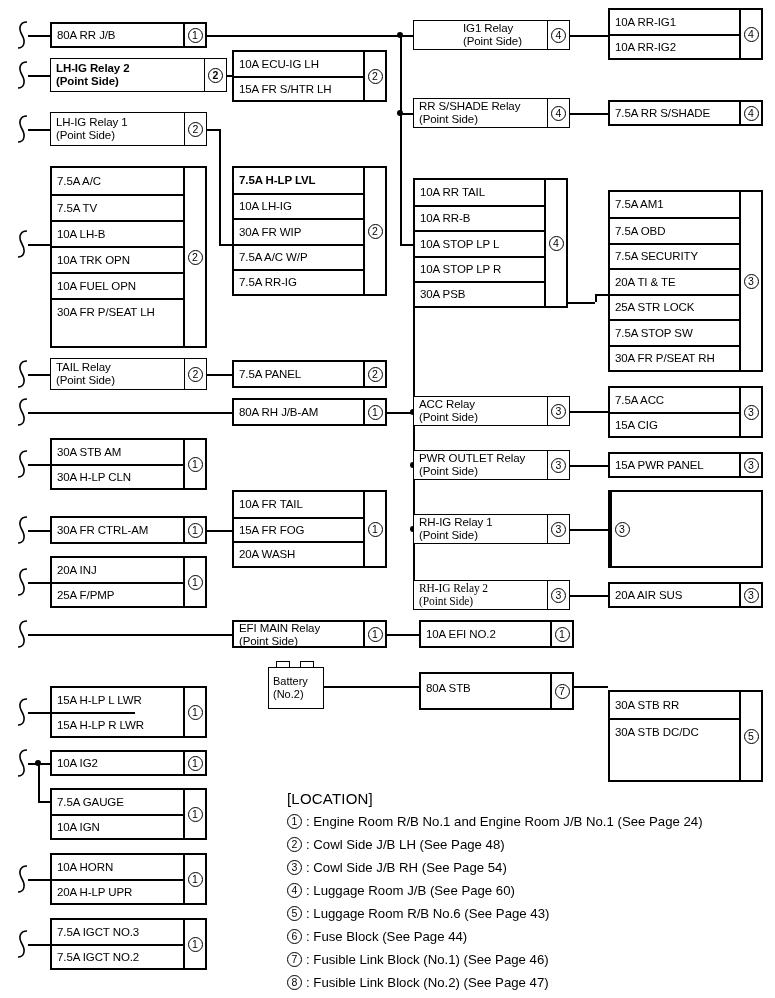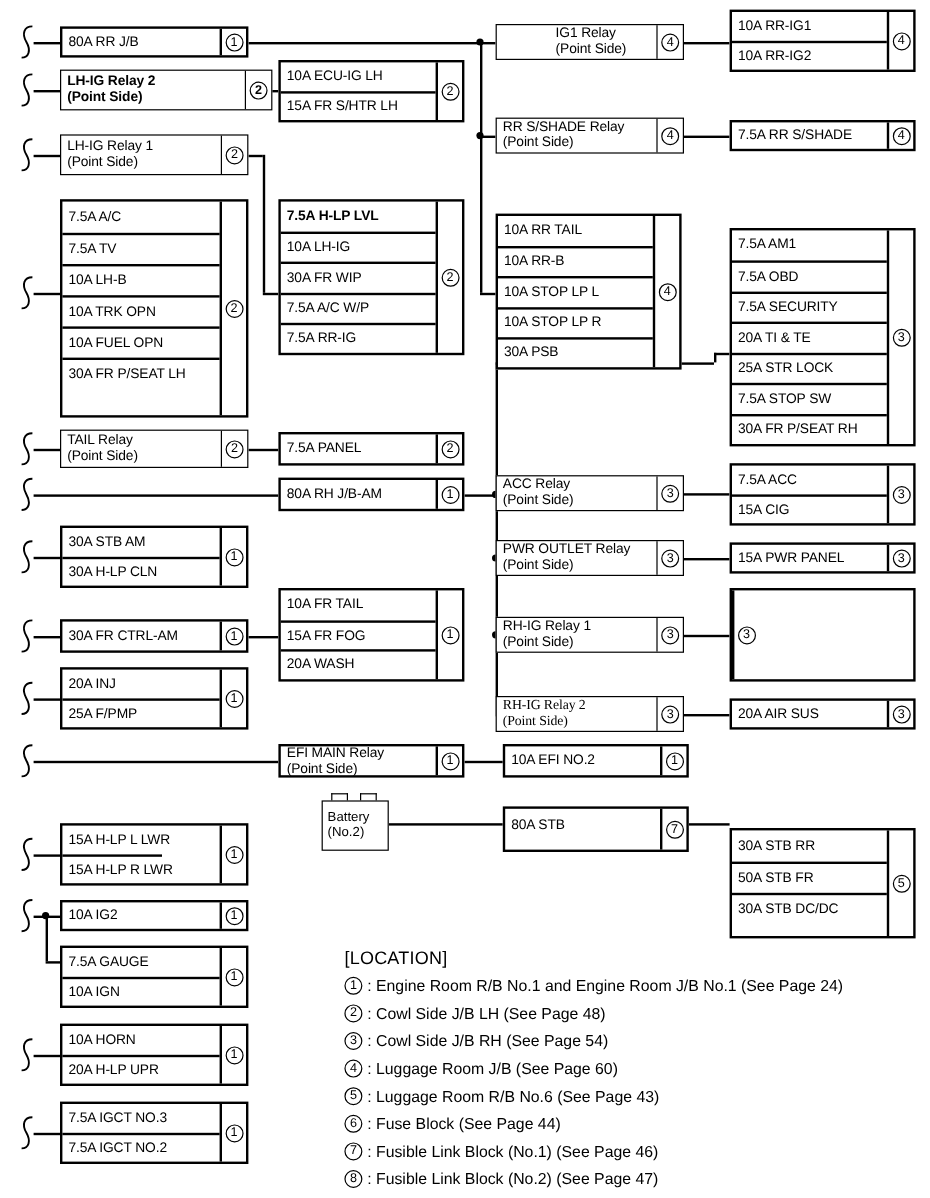--- a/index.html
+++ b/index.html
@@ -509,21 +509,20 @@
         <div class="cells">
           <div class="row" style="height: 28px;">80A STB</div>
         </div>
         <div class="badgecell" style="flex-basis: 22px;">
           <span class="cnum">7</span>
         </div>
       </div>
       <div class="box thick" style="left: 608px; top: 646px; width: 155px; height: 92px; margin-top: 44px;">
         <div class="cells">
           <div class="row" style="height: 26px;">30A STB RR</div>
-          <div class="row" style="height: 26px;">50A STB FR</div>
           <div class="row" style="height: 26px;">30A STB DC/DC</div>
         </div>
         <div class="badgecell" style="flex-basis: 22px;">
           <span class="cnum">5</span>
         </div>
       </div>
     </div>
 
   <div>
     <div class="term" style="left:276px;top:661px;"></div>

